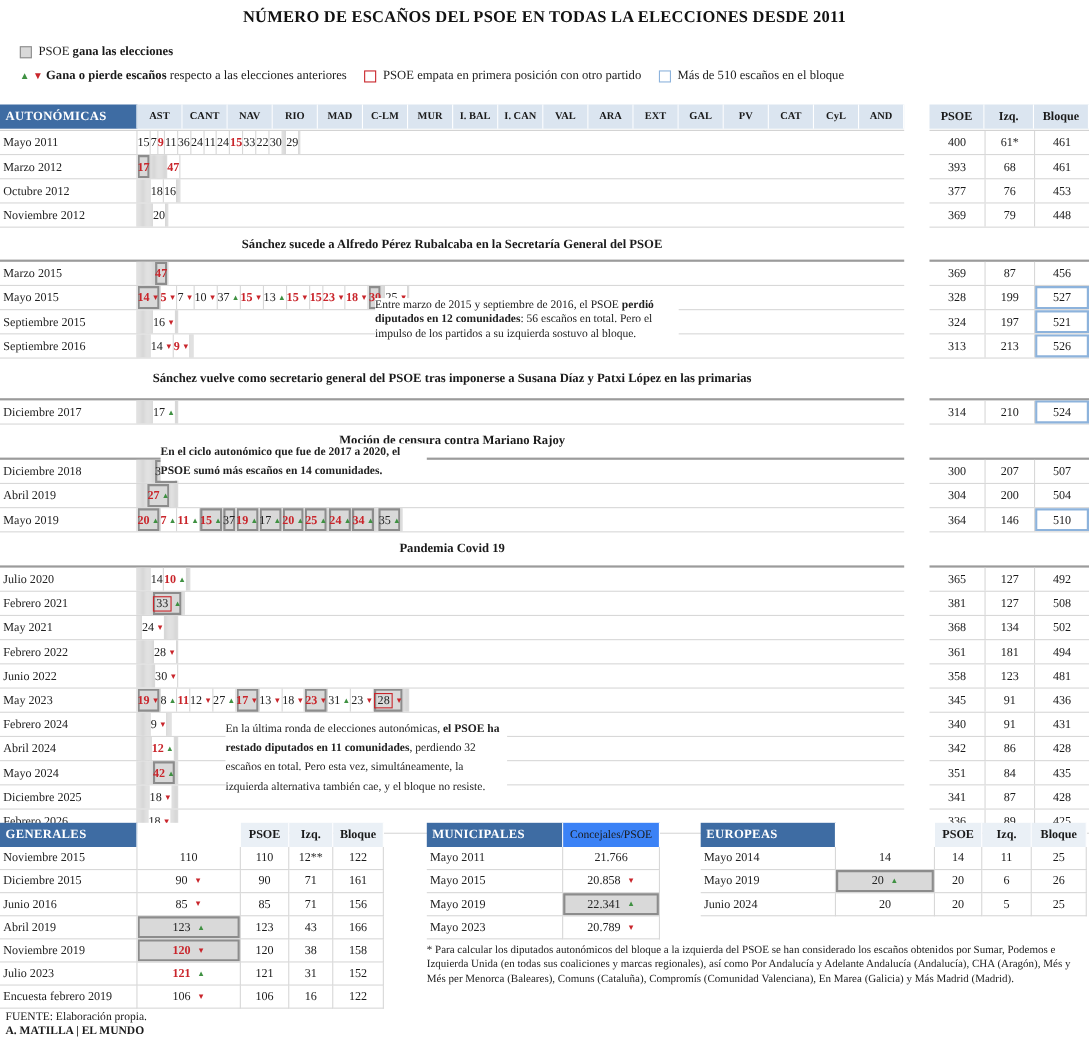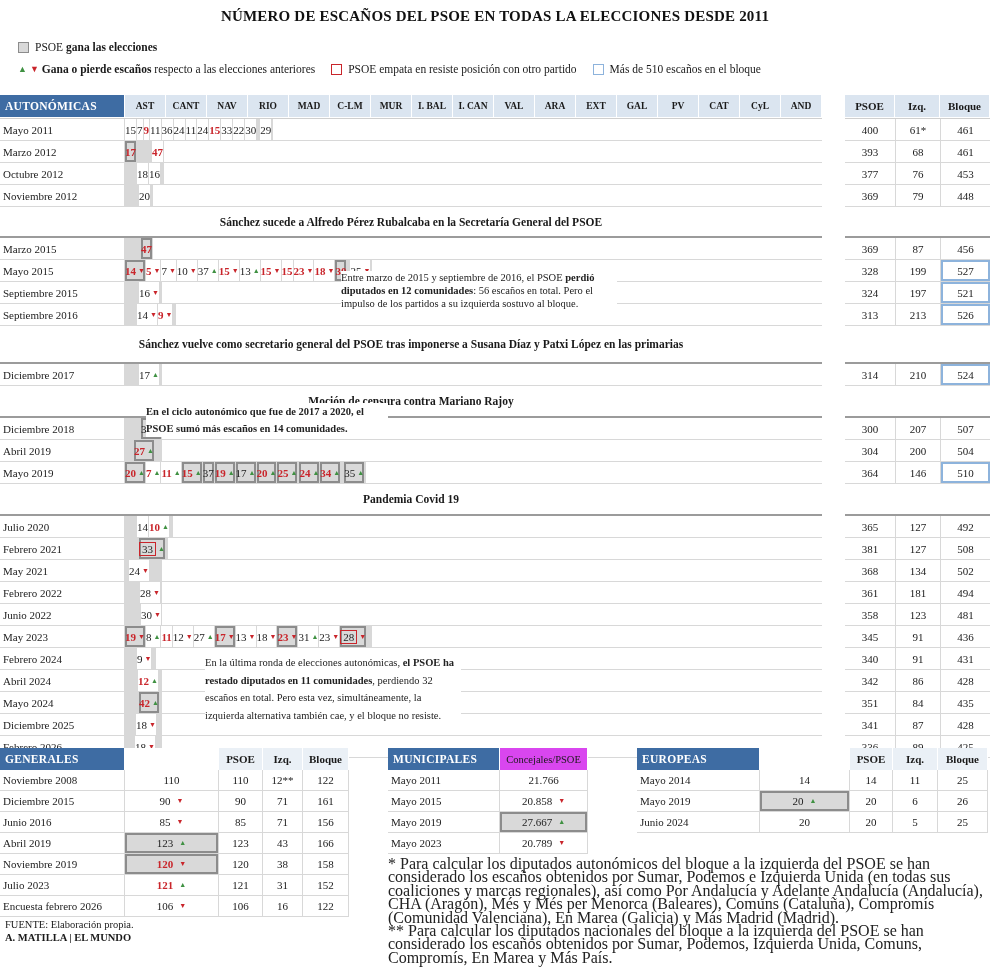--- a/index.html
+++ b/index.html
@@ -55,28 +55,28 @@
   #ann1 { left:341px; top:176px; width:276px; line-height:13px; }
   #ann2 { left:146px; top:308px; width:242px; line-height:17px;font-weight:bold; }
   #ann3 { left:205px; top:559px; width:256px; line-height:17.5px; }
 
   .btable { position:absolute; top:748px; }
   #generales { left:0; } #municipales { left:388px; } #europeas { left:637px; }
   .btable .hrow { height:22px; margin-bottom:0; }
   .bblue { background:#3e6ca3; color:#fff; font-weight:bold; font-size:11.5px;
            justify-content:flex-start; padding-left:5px; letter-spacing:.3px; }
   .blight { background:#eaf0f6; font-weight:bold; font-size:11px; }
-  .bplain { background:#d946ef; font-size:10.5px; }
+  .bplain { background:#3b82f6; font-size:10.5px; }
   .bempty { background:#fff; }
   .btable .row .cell { border-bottom:1px solid #d8d8d8; }
   .g-label{width:125px;} .g-val{width:94px;} .g-psoe{width:44px;} .g-izq{width:40px;} .g-bloque{width:46px;}
-  .m-label{width:112px;text-align:center;} .m-val{width:88px;}
+  .m-label{width:124px;text-align:center;} .m-val{width:88px;}
   .e-label{width:123px;} .e-val{width:90px;} .e-psoe{width:43px;} .e-izq{width:45px;} .e-bloque{width:50px;}
 
-  #footnotes { position:absolute; left:388px; top:857px; width:600px; font-size:16px;
+  #footnotes { position:absolute; left:388px; top:857px; width:600px; font-size:10px;
                line-height:13.4px; color:#222; }
   #footnotes p { margin:0; }
   #fuente { position:absolute; left:5px; top:919px; font-size:10.5px; }
   #credit { position:absolute; left:5px; top:932px; font-size:10.5px; font-weight:bold; }
 </style>
 </head>
 <body>
 
 <div id="root">
 
@@ -90,21 +90,21 @@
   </div>
 
   <div class="legend l2">
     <span class="litem">
       <span class="ltri up">▲</span>
       <span class="ltri down">▼</span>
       <span><b>Gana o pierde escaños</b><span> respecto a las elecciones anteriores</span></span>
     </span>
     <span class="litem">
       <span class="box redo"></span>
-      <span>PSOE empata en resiste posición con otro partido</span>
+      <span>PSOE empata en primera posición con otro partido</span>
     </span>
     <span class="litem">
       <span class="box blueo"></span>
       <span>Más de 510 escaños en el bloque</span>
     </span>
   </div>
 
   <div id="auton">
       <div class="hrow">
         <div class="cell hlabel">AUTONÓMICAS</div>
@@ -990,21 +990,21 @@
 
   <div id="generales" class="btable">
       <div class="hrow">
         <div class="cell bblue g-label">GENERALES</div>
         <div class="cell bempty g-val"></div>
         <div class="cell blight g-psoe">PSOE</div>
         <div class="cell blight g-izq">Izq.</div>
         <div class="cell blight g-bloque">Bloque</div>
       </div>
       <div class="row">
-        <div class="cell lab g-label">Noviembre 2008</div>
+        <div class="cell lab g-label">Noviembre 2015</div>
         <div class="cell g-val">
           <span class="num">110</span>
         </div>
         <div class="cell g-psoe">110</div>
         <div class="cell g-izq">12**</div>
         <div class="cell g-bloque">122</div>
       </div>
       <div class="row">
         <div class="cell lab g-label">Diciembre 2015</div>
         <div class="cell g-val">
@@ -1049,21 +1049,21 @@
         <div class="cell lab g-label">Julio 2023</div>
         <div class="cell g-val">
           <span class="num red">121</span>
           <span class="tri up tri2">▲</span>
         </div>
         <div class="cell g-psoe">121</div>
         <div class="cell g-izq">31</div>
         <div class="cell g-bloque">152</div>
       </div>
       <div class="row">
-        <div class="cell lab g-label">Encuesta febrero 2026</div>
+        <div class="cell lab g-label">Encuesta febrero 2019</div>
         <div class="cell g-val">
           <span class="num">106</span>
           <span class="tri down tri2">▼</span>
         </div>
         <div class="cell g-psoe">106</div>
         <div class="cell g-izq">16</div>
         <div class="cell g-bloque">122</div>
       </div>
     </div>
   <div id="municipales" class="btable">
@@ -1080,21 +1080,21 @@
       <div class="row">
         <div class="cell lab m-label">Mayo 2015</div>
         <div class="cell m-val">
           <span class="num">20.858</span>
           <span class="tri down tri2">▼</span>
         </div>
       </div>
       <div class="row">
         <div class="cell lab m-label">Mayo 2019</div>
         <div class="cell m-val g">
-          <span class="num">27.667</span>
+          <span class="num">22.341</span>
           <span class="tri up tri2">▲</span>
         </div>
       </div>
       <div class="row">
         <div class="cell lab m-label">Mayo 2023</div>
         <div class="cell m-val">
           <span class="num">20.789</span>
           <span class="tri down tri2">▼</span>
         </div>
       </div>
@@ -1132,18 +1132,17 @@
           <span class="num">20</span>
         </div>
         <div class="cell e-psoe">20</div>
         <div class="cell e-izq">5</div>
         <div class="cell e-bloque">25</div>
       </div>
     </div>
 
   <div id="footnotes">
     <p>* Para calcular los diputados autonómicos del bloque a la izquierda del PSOE se han considerado los escaños obtenidos por Sumar, Podemos e Izquierda Unida (en todas sus coaliciones y marcas regionales), así como Por Andalucía y Adelante Andalucía (Andalucía), CHA (Aragón), Més y Més per Menorca (Baleares), Comuns (Cataluña), Compromís (Comunidad Valenciana), En Marea (Galicia) y Más Madrid (Madrid).</p>
-    <p>** Para calcular los diputados nacionales del bloque a la izquierda del PSOE se han considerado los escaños obtenidos por Sumar, Podemos, Izquierda Unida, Comuns, Compromís, En Marea y Más País.</p>
   </div>
 
   <div id="fuente">FUENTE: Elaboración propia.</div>
   <div id="credit">A. MATILLA | EL MUNDO</div>
 </div>
 
 </body></html>

